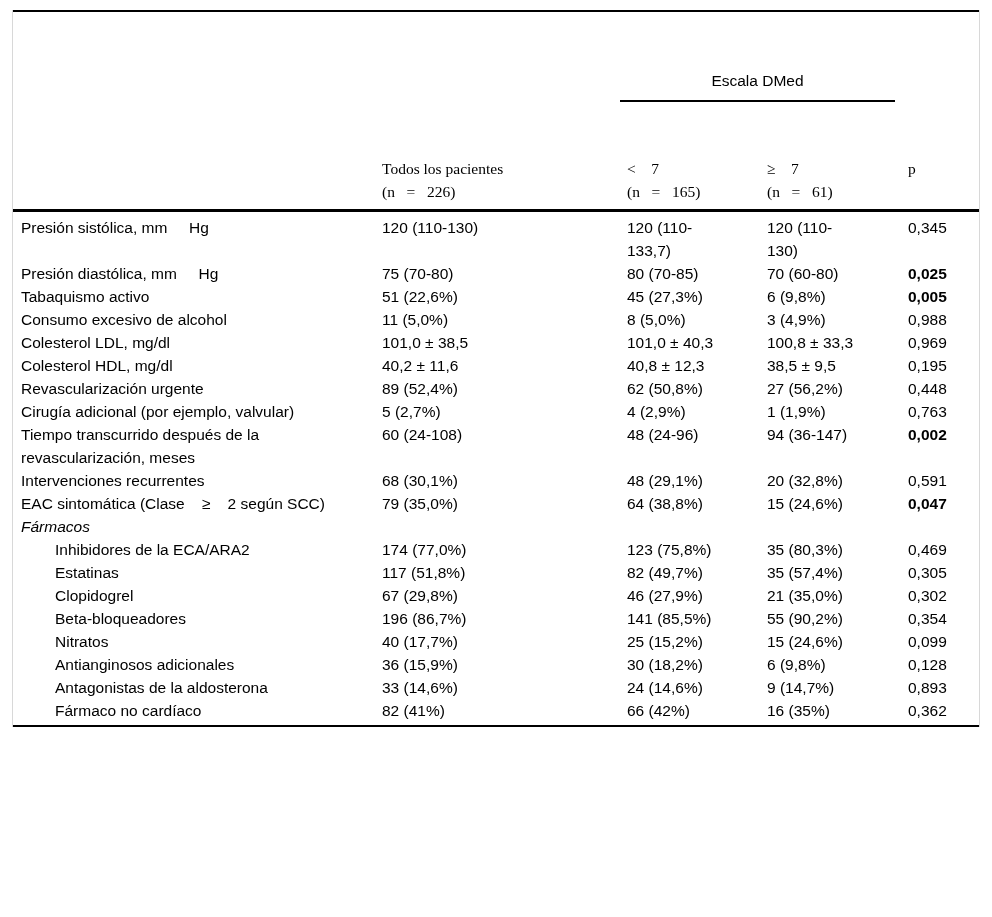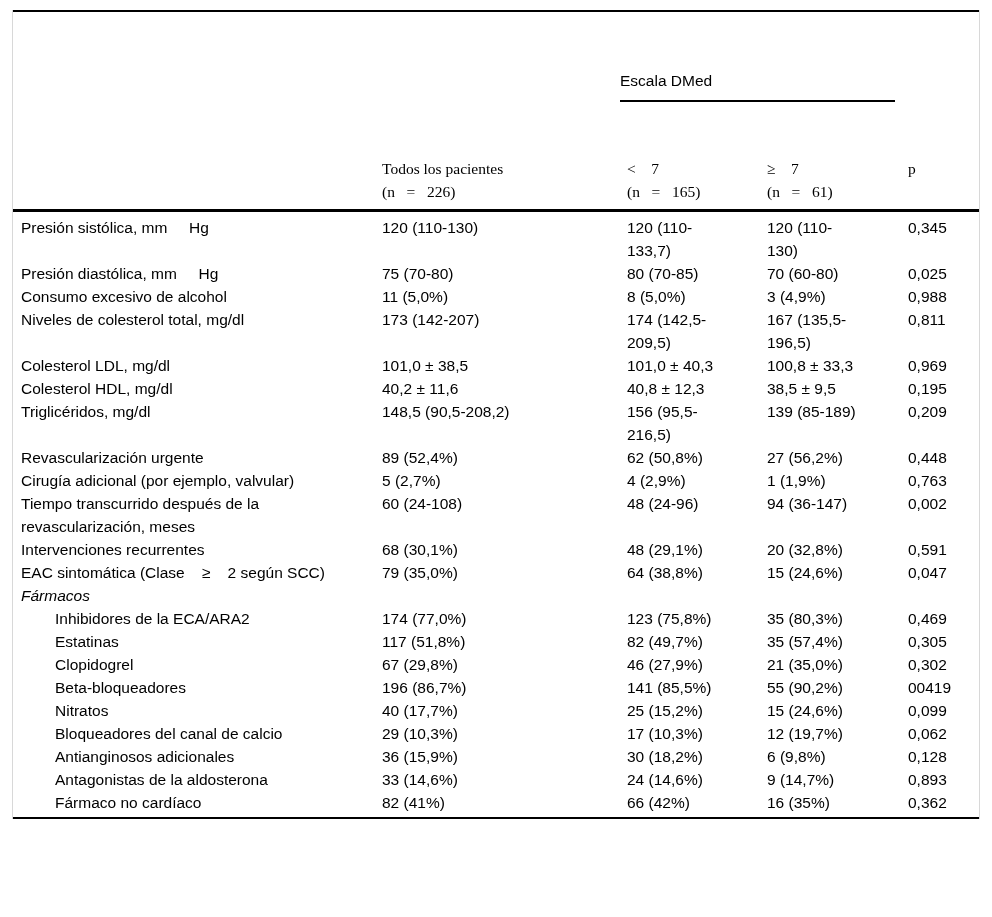--- a/index.html
+++ b/index.html
@@ -42,38 +42,38 @@
     line-height: 23px;
     white-space: pre-wrap;
     word-wrap: break-word;
   }
   thead { border-bottom: 3px solid #000; }
 
   .group-cell { padding-top: 13px; }
   .group-inner {
     margin-right: 6px;
     border-bottom: 2px solid #000;
-    text-align: left;
+    text-align: center;
     line-height: 20px;
     padding-bottom: 9px;
   }
   .head-cell {
     padding-top: 9px;
     padding-bottom: 6px;
     font-family: Liberation Serif, serif;
   }
   .c-label { padding-left: 8px; }
   .c-val, .c-p, .head-val { padding-left: 7px; }
 
   tbody tr:first-child td { padding-top: 4px; margin-left: 31px; }
   tbody tr:last-child td { padding-bottom: 3px; }
 
   .indent { padding-left: 42px; }
   .italic { font-style: italic; }
-  .bold { font-weight: 400; }
+  .bold { font-weight: 700; }
 </style>
 </head>
 <body>
 
 <div class="page">
   <div class="table-wrap">
     <table class="stat-table">
       <colgroup>
         <col class="c1">
           <col class="c2">
@@ -111,56 +111,46 @@
     <td class="c-p">0,345</td>
   </tr>
           <tr>
     <td class="c-label">Presión diastólica, mm     Hg</td>
     <td class="c-val">75 (70-80)</td>
     <td class="c-val">80 (70-85)</td>
     <td class="c-val">70 (60-80)</td>
     <td class="c-p bold">0,025</td>
   </tr>
           <tr>
+    <td class="c-label">Tabaquismo activo</td>
+    <td class="c-val">51 (22,6%)</td>
+    <td class="c-val">45 (27,3%)</td>
+    <td class="c-val">6 (9,8%)</td>
+    <td class="c-p bold">0,005</td>
+  </tr>
+          <tr>
     <td class="c-label">Consumo excesivo de alcohol</td>
     <td class="c-val">11 (5,0%)</td>
     <td class="c-val">8 (5,0%)</td>
     <td class="c-val">3 (4,9%)</td>
     <td class="c-p">0,988</td>
   </tr>
           <tr>
-    <td class="c-label">Niveles de colesterol total, mg/dl</td>
-    <td class="c-val">173 (142-207)</td>
-    <td class="c-val">174 (142,5-
-209,5)</td>
-    <td class="c-val">167 (135,5-
-196,5)</td>
-    <td class="c-p">0,811</td>
-  </tr>
-          <tr>
     <td class="c-label">Colesterol LDL, mg/dl</td>
     <td class="c-val">101,0 ± 38,5</td>
     <td class="c-val">101,0 ± 40,3</td>
     <td class="c-val">100,8 ± 33,3</td>
     <td class="c-p">0,969</td>
   </tr>
           <tr>
     <td class="c-label">Colesterol HDL, mg/dl</td>
     <td class="c-val">40,2 ± 11,6</td>
     <td class="c-val">40,8 ± 12,3</td>
     <td class="c-val">38,5 ± 9,5</td>
     <td class="c-p">0,195</td>
-  </tr>
-          <tr>
-    <td class="c-label">Triglicéridos, mg/dl</td>
-    <td class="c-val">148,5 (90,5-208,2)</td>
-    <td class="c-val">156 (95,5-
-216,5)</td>
-    <td class="c-val">139 (85-189)</td>
-    <td class="c-p">0,209</td>
   </tr>
           <tr>
     <td class="c-label">Revascularización urgente</td>
     <td class="c-val">89 (52,4%)</td>
     <td class="c-val">62 (50,8%)</td>
     <td class="c-val">27 (56,2%)</td>
     <td class="c-p">0,448</td>
   </tr>
           <tr>
     <td class="c-label">Cirugía adicional (por ejemplo, valvular)</td>
@@ -217,37 +207,30 @@
     <td class="c-val">67 (29,8%)</td>
     <td class="c-val">46 (27,9%)</td>
     <td class="c-val">21 (35,0%)</td>
     <td class="c-p">0,302</td>
   </tr>
           <tr>
     <td class="c-label indent">Beta-bloqueadores</td>
     <td class="c-val">196 (86,7%)</td>
     <td class="c-val">141 (85,5%)</td>
     <td class="c-val">55 (90,2%)</td>
-    <td class="c-p">00419</td>
+    <td class="c-p">0,354</td>
   </tr>
           <tr>
     <td class="c-label indent">Nitratos</td>
     <td class="c-val">40 (17,7%)</td>
     <td class="c-val">25 (15,2%)</td>
     <td class="c-val">15 (24,6%)</td>
     <td class="c-p">0,099</td>
   </tr>
           <tr>
-    <td class="c-label indent">Bloqueadores del canal de calcio</td>
-    <td class="c-val">29 (10,3%)</td>
-    <td class="c-val">17 (10,3%)</td>
-    <td class="c-val">12 (19,7%)</td>
-    <td class="c-p">0,062</td>
-  </tr>
-          <tr>
     <td class="c-label indent">Antianginosos adicionales</td>
     <td class="c-val">36 (15,9%)</td>
     <td class="c-val">30 (18,2%)</td>
     <td class="c-val">6 (9,8%)</td>
     <td class="c-p">0,128</td>
   </tr>
           <tr>
     <td class="c-label indent">Antagonistas de la aldosterona</td>
     <td class="c-val">33 (14,6%)</td>
     <td class="c-val">24 (14,6%)</td>

